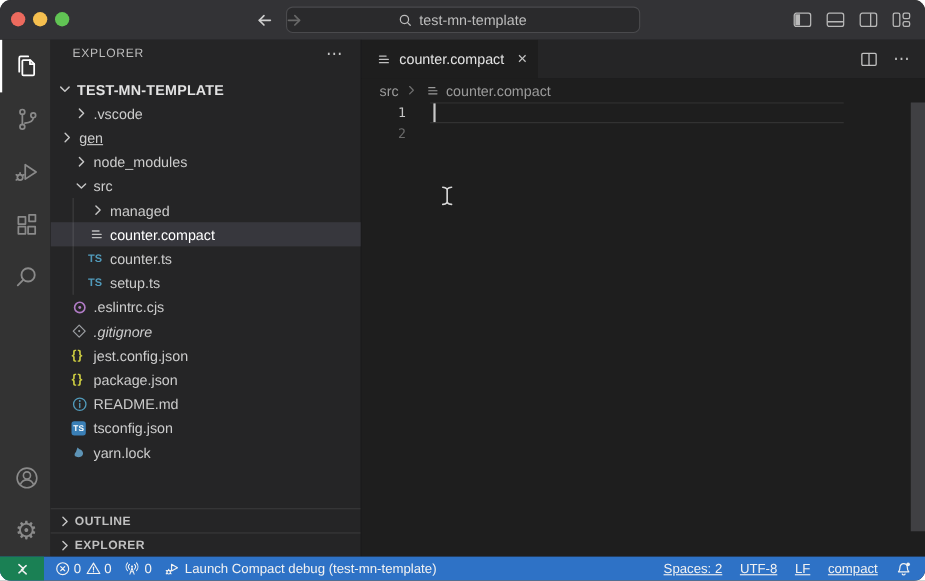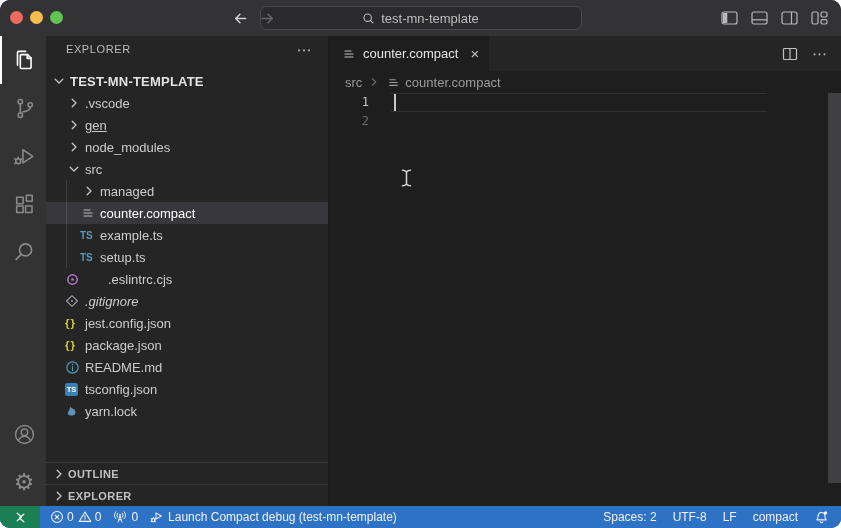--- a/index.html
+++ b/index.html
@@ -68,21 +68,21 @@
   .caret { position:absolute; left:65px; top:1px; width:1.5px; height:17px; background:#c8c8c8; }
   .mouse-ibeam { position:absolute; left:71px; top:75px; }
   .v-scrollbar { position:absolute; right:0; top:0; width:13px; height:390px; background:#404043; cursor:pointer; }
 
   
   .statusbar { height:22px; background:#2e72c6; display:flex; align-items:stretch; color:#f2f2f2; font-size:12px; flex:0 0 22px; }
   .sb-remote { width:40px; background:#1a8054; display:flex; align-items:center; justify-content:center; cursor:pointer; flex:0 0 40px; }
   .st-item { display:flex; align-items:center; gap:4px; padding:0 6px; cursor:pointer; white-space:nowrap; }
   .st-item .ico { display:inline-flex; align-items:center; }
   .st-left { display:flex; align-items:stretch; margin-left:4px; }
-  .st-right { display:flex; align-items:stretch; margin-left:auto; padding-right:6px; gap:4px; }
+  .st-right { display:flex; align-items:stretch; margin-left:auto; padding-right:6px; gap:4px;text-decoration:underline; }
   .problem-pair { display:flex; align-items:center; gap:3px; }
 </style>
 </head>
 <body>
 
 <div class="window">
 
   <div class="titlebar">
     <div class="traffic">
       <span class="tl red"></span>
@@ -226,21 +226,21 @@
             <span class="lbl">TEST-MN-TEMPLATE</span>
           </div>
           <div class="trow" style="padding-left: 19px;">
             <span class="chev">
               <svg width="16" height="16" viewBox="0 0 16 16" fill="none" stroke="currentColor" stroke-width="1.3" stroke-linecap="round" stroke-linejoin="round">
                 <path d="M6.2 4.2L10 8l-3.8 3.8"></path>
               </svg>
             </span>
             <span class="lbl">.vscode</span>
           </div>
-          <div class="trow" style="padding-left: 19px; text-decoration: underline;">
+          <div class="trow" style="padding-left: 6px; text-decoration: underline;">
             <span class="chev">
               <svg width="16" height="16" viewBox="0 0 16 16" fill="none" stroke="currentColor" stroke-width="1.3" stroke-linecap="round" stroke-linejoin="round">
                 <path d="M6.2 4.2L10 8l-3.8 3.8"></path>
               </svg>
             </span>
             <span class="lbl">gen</span>
           </div>
           <div class="trow" style="padding-left: 19px;">
             <span class="chev">
               <svg width="16" height="16" viewBox="0 0 16 16" fill="none" stroke="currentColor" stroke-width="1.3" stroke-linecap="round" stroke-linejoin="round">
@@ -273,30 +273,30 @@
                 <path d="M4 5h6M4 8h8M4 11h8"></path>
               </svg>
             </span>
             <span class="lbl">counter.compact</span>
           </div>
           <div class="trow" style="padding-left: 34px;">
             <span class="guide"></span>
             <span class="ficon">
               <span class="ic-ts">TS</span>
             </span>
-            <span class="lbl">example.ts</span>
+            <span class="lbl">counter.ts</span>
           </div>
           <div class="trow" style="padding-left: 34px;">
             <span class="guide"></span>
             <span class="ficon">
               <span class="ic-ts">TS</span>
             </span>
             <span class="lbl">setup.ts</span>
           </div>
-          <div class="trow" style="padding-left: 19px; gap: 23px;">
+          <div class="trow" style="padding-left: 19px;">
             <span class="ficon">
               <svg width="15" height="15" viewBox="0 0 16 16" fill="none" stroke="#b07bc5" stroke-width="1.6">
                 <circle cx="8" cy="8" r="5"></circle>
                 <circle cx="8" cy="8" r="1.4" fill="#b07bc5" stroke="none"></circle>
               </svg>
             </span>
             <span class="lbl">.eslintrc.cjs</span>
           </div>
           <div class="trow" style="padding-left: 19px; font-style: italic;">
             <span class="ficon">

